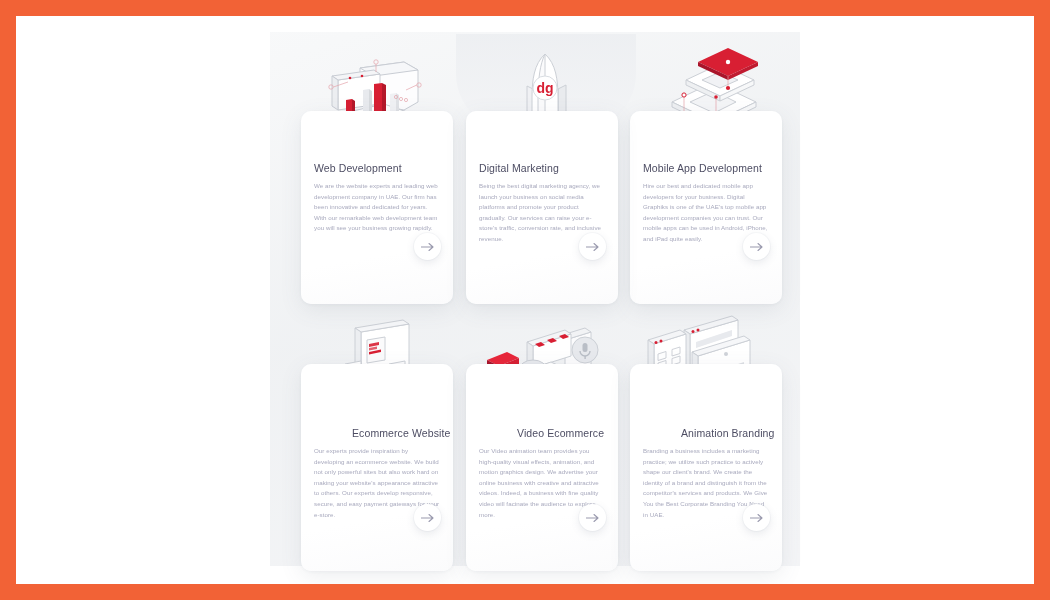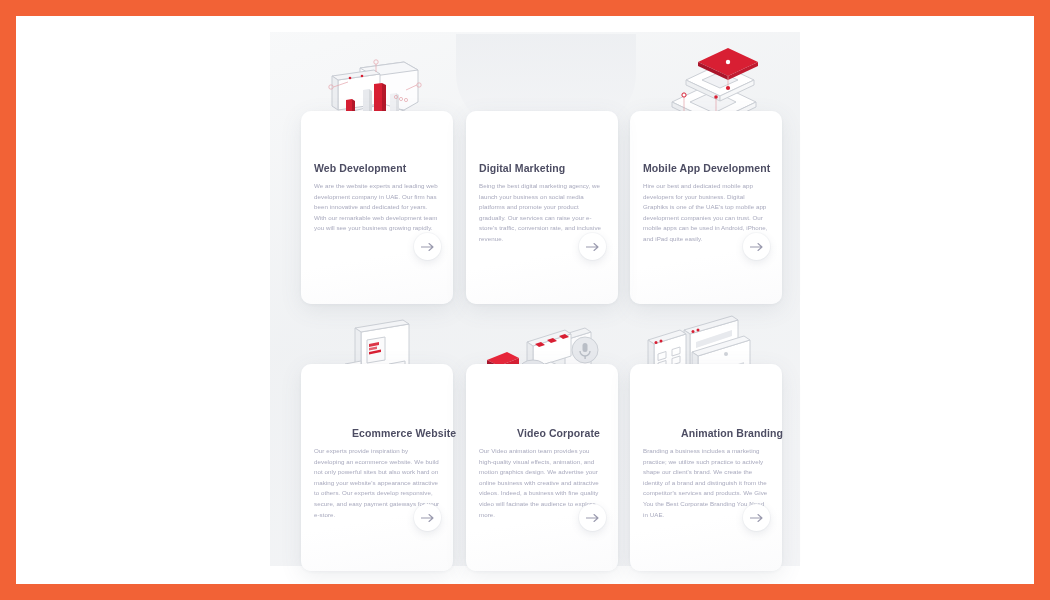--- a/index.html
+++ b/index.html
@@ -49,21 +49,21 @@
   .card.row1 { top: 95px; height: 193px; }
   .card.row2 { top: 348px; height: 207px; }
   .card.col1 { left: 285px; }
   .card.col2 { left: 450px; }
   .card.col3 { left: 614px; }
 
   .card-title {
     position: absolute;
     left: 13px; top: 0px;
     font-size: 10.5px;
-    font-weight: 700;
+    font-weight: 400;
     letter-spacing: .1px;
     color: #4d4d63;
     white-space: nowrap;
   }
   .card.row1 .card-title { top: 51px; }
   .card.row2 .card-title { top: 63px; padding-left: 38px; }
 
   .card-body {
     position: absolute;
     left: 13px;
@@ -154,20 +154,44 @@
           <path d="M108.8 43 L98 48"></path>
           <circle cx="88" cy="55" r="1.6"></circle>
           <circle cx="93" cy="57" r="1.6"></circle>
           <circle cx="98" cy="58" r="1.6"></circle>
         </g>
         <circle cx="42" cy="36" r="1.3" fill="#d81f33"></circle>
         <circle cx="54" cy="34" r="1.3" fill="#d81f33"></circle>
       </svg>
     </div>
 
+    <div class="illus illus-rocket">
+      <svg viewBox="0 0 130 108" width="130" height="108">
+        <g stroke="#ccd0d6" stroke-width="1" stroke-linejoin="round">
+
+          <path d="M65 62 L106 80 L65 100 L24 80 Z" fill="#ffffff"></path>
+          <path d="M24 80 L24 86 L65 106 L65 100 Z" fill="#eef0f2"></path>
+          <path d="M65 100 L65 106 L106 86 L106 80 Z" fill="#f6f7f9"></path>
+          <path d="M50 72 L65 79 L80 72 L65 65 Z" fill="#f3f4f6"></path>
+
+          <path d="M47 44 L55 48 L55 78 L47 74 Z" fill="#f0f1f4"></path>
+          <path d="M55 48 L60 47 L60 79 L55 78 Z" fill="#e6e8ec"></path>
+          <path d="M78 47 L86 43 L86 73 L78 78 Z" fill="#e9ebee"></path>
+          <path d="M73 47 L78 47 L78 78 L73 79 Z" fill="#f3f4f6"></path>
+
+          <path d="M65 12 C54 22 52 38 52 56 L52 76 L65 84 L78 76 L78 56 C78 38 76 22 65 12 Z" fill="#ffffff"></path>
+          <path d="M65 12 C60 22 58 38 58 56 L58 80 L65 84 L65 12 Z" fill="#fbfbfc"></path>
+
+          <path d="M58 80 L65 84 L72 80 L72 88 L65 92 L58 88 Z" fill="#eceef1"></path>
+        </g>
+
+        <circle cx="65" cy="46" r="12" fill="#ffffff" stroke="#d9dde2" stroke-width="1"></circle>
+        <text x="65" y="51" text-anchor="middle" font-family="Liberation Sans, sans-serif" font-size="14" font-weight="700" fill="#d81f33">dg</text>
+      </svg>
+    </div>
 
     <div class="illus illus-mobile">
       <svg viewBox="0 0 148 112" width="148" height="112">
         <g stroke="#ccd0d6" stroke-width="1" stroke-linejoin="round">
 
           <path d="M22 84 L68 62 L114 82 L68 104 Z" fill="#ffffff"></path>
           <path d="M22 84 L22 90 L68 110 L68 104 Z" fill="#eef0f2"></path>
           <path d="M68 104 L68 110 L114 88 L114 82 Z" fill="#f7f8f9"></path>
           <path d="M44 84 L68 73 L92 84 L68 95 Z" fill="#f4f5f7"></path>
 
@@ -381,21 +405,21 @@
       <div class="card-title">Ecommerce Website</div>
       <div class="card-body">Our experts provide inspiration by developing an ecommerce website. We build not only powerful sites but also work hard on making your website's appearance attractive to others. Our experts develop responsive, secure, and easy payment gateways for your e-store.</div>
       <div class="arrow-btn">
         <svg width="14" height="10" viewBox="0 0 14 10">
           <path d="M0 5 L11.5 5 M8 1.5 L12 5 L8 8.5" fill="none" stroke="#9a9aae" stroke-width="1.1" stroke-linecap="round" stroke-linejoin="round"></path>
         </svg>
       </div>
     </div>
 
     <div class="card row2 col2">
-      <div class="card-title">Video Corporate</div>
+      <div class="card-title">Video Ecommerce</div>
       <div class="card-body">Our Video animation team provides you high-quality visual effects, animation, and motion graphics design. We advertise your online business with creative and attractive videos. Indeed, a business with fine quality video will facinate the audience to explore more.</div>
       <div class="arrow-btn">
         <svg width="14" height="10" viewBox="0 0 14 10">
           <path d="M0 5 L11.5 5 M8 1.5 L12 5 L8 8.5" fill="none" stroke="#9a9aae" stroke-width="1.1" stroke-linecap="round" stroke-linejoin="round"></path>
         </svg>
       </div>
     </div>
 
     <div class="card row2 col3">
       <div class="card-title">Animation Branding</div>

